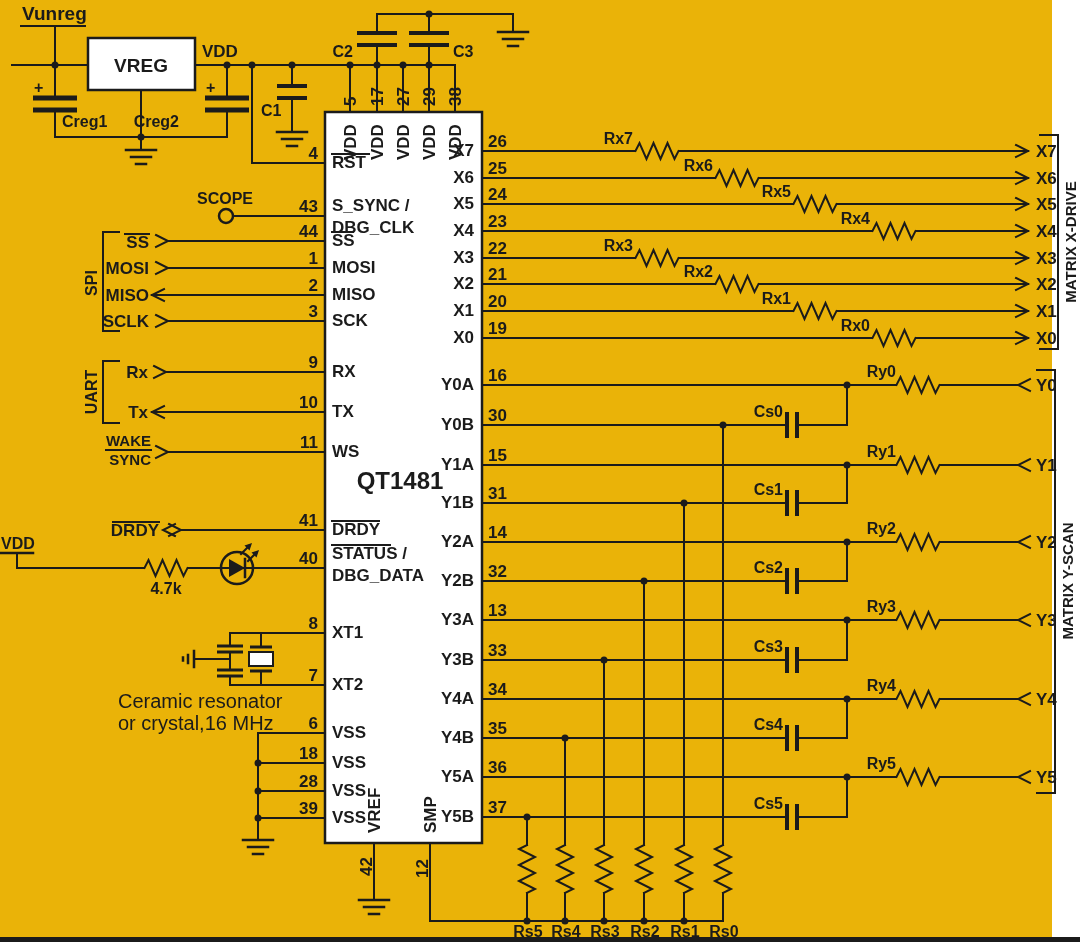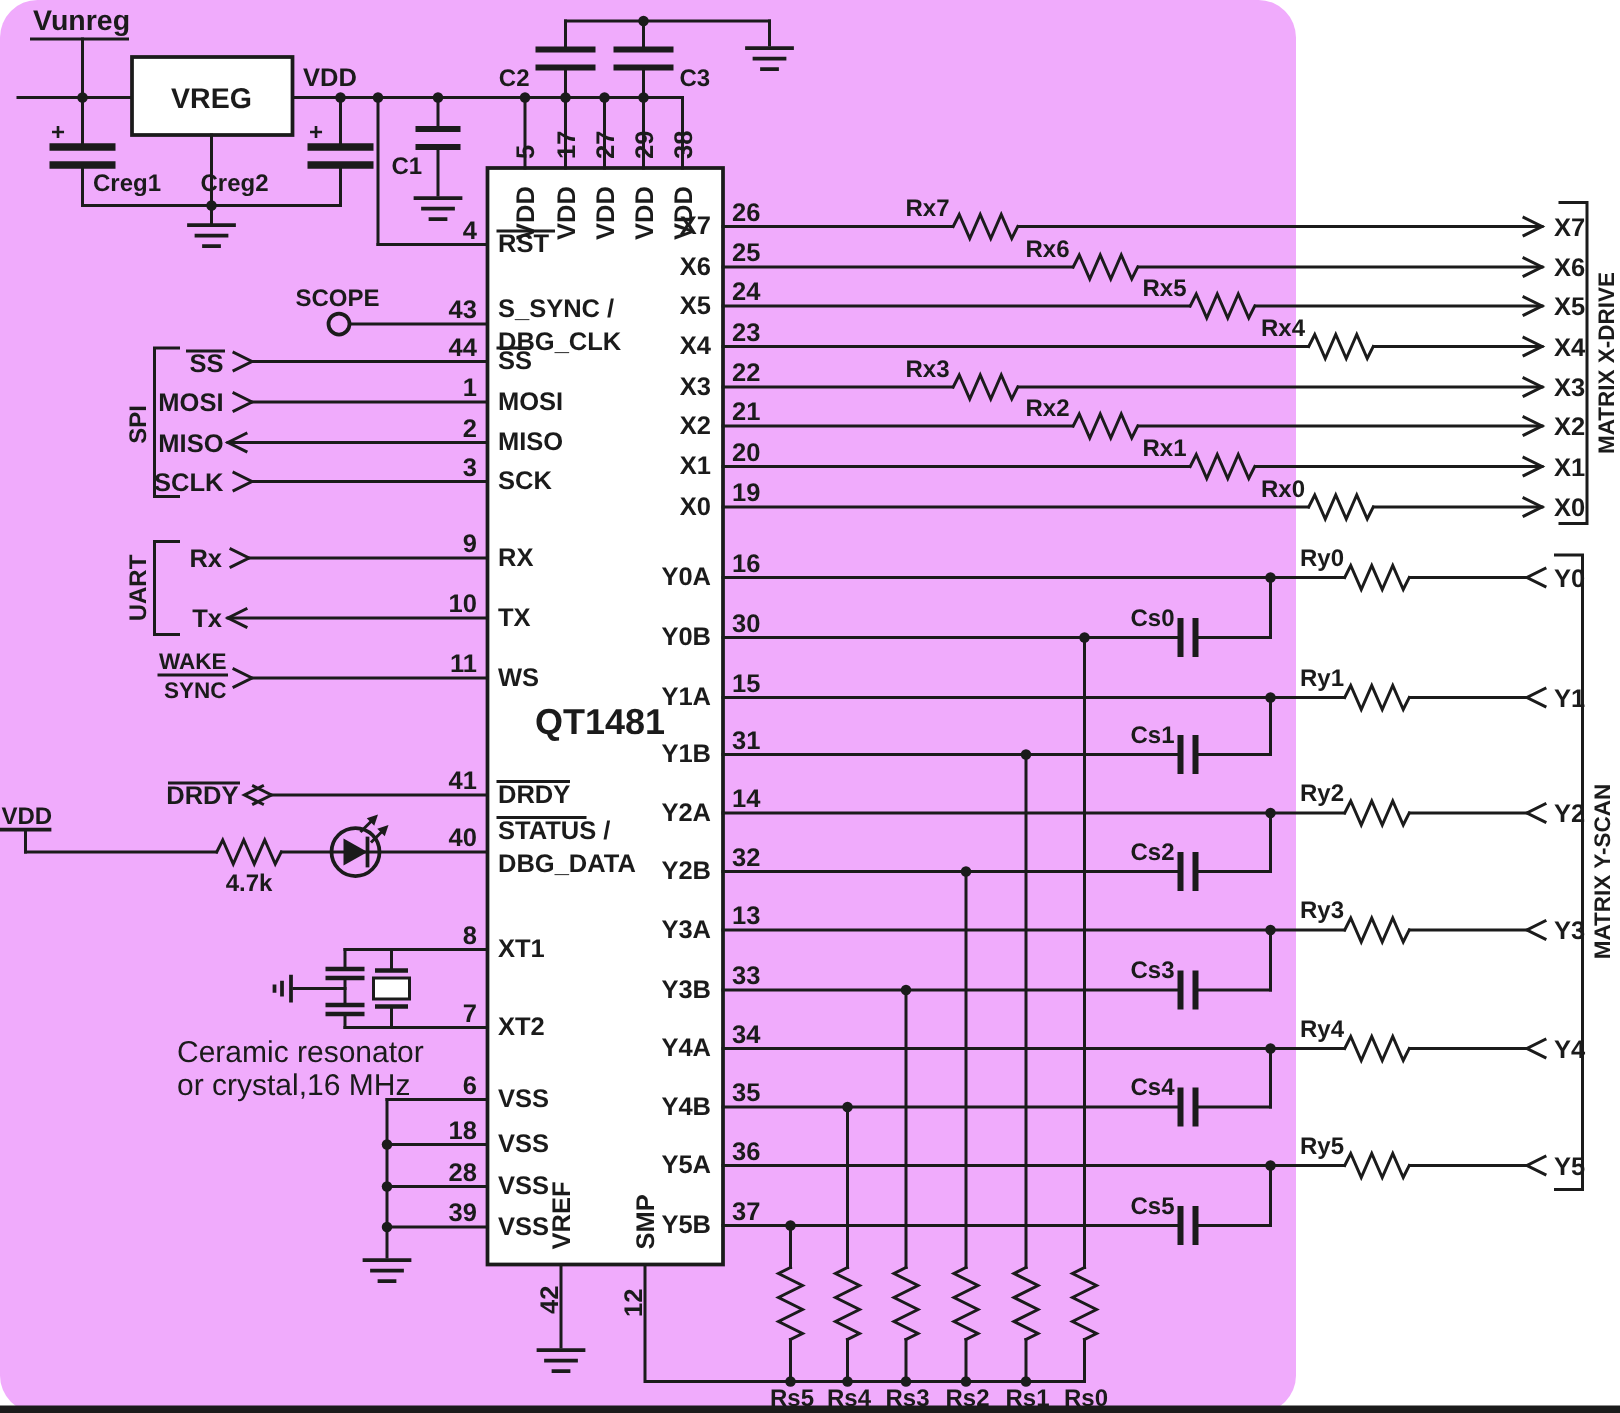--- a/index.html
+++ b/index.html
@@ -1,16 +1,16 @@
 <!DOCTYPE html>
 <html><head>
 <meta charset="utf-8">
 <style>
   html,body{margin:0;padding:0;background:#ffffff;}
-  .stage{width:864px;height:942px;position:relative;background:#f0abfc;border-radius:25px;}
+  .stage{width:1052px;height:942px;position:relative;background:#eab308;}
   svg{display:block;}
   .w{stroke:#1b1b1b;stroke-width:2;fill:none;stroke-linecap:square;}
   .w25{stroke:#1b1b1b;stroke-width:2.5;fill:none;stroke-linecap:square;}
   .plate{stroke:#1b1b1b;stroke-width:4;fill:none;stroke-linecap:butt;}
   .plate3{stroke:#1b1b1b;stroke-width:3;fill:none;stroke-linecap:butt;}
   .plate5{stroke:#1b1b1b;stroke-width:5;fill:none;stroke-linecap:butt;}
   .dot{fill:#1b1b1b;stroke:none;}
   .ink{fill:#1b1b1b;stroke:none;}
   .box{fill:#ffffff;stroke:#1b1b1b;stroke-width:2.5;}
   text{fill:#1b1b1b;font-family:"Liberation Sans","DejaVu Sans",sans-serif;font-weight:bold;font-size:17px;}

